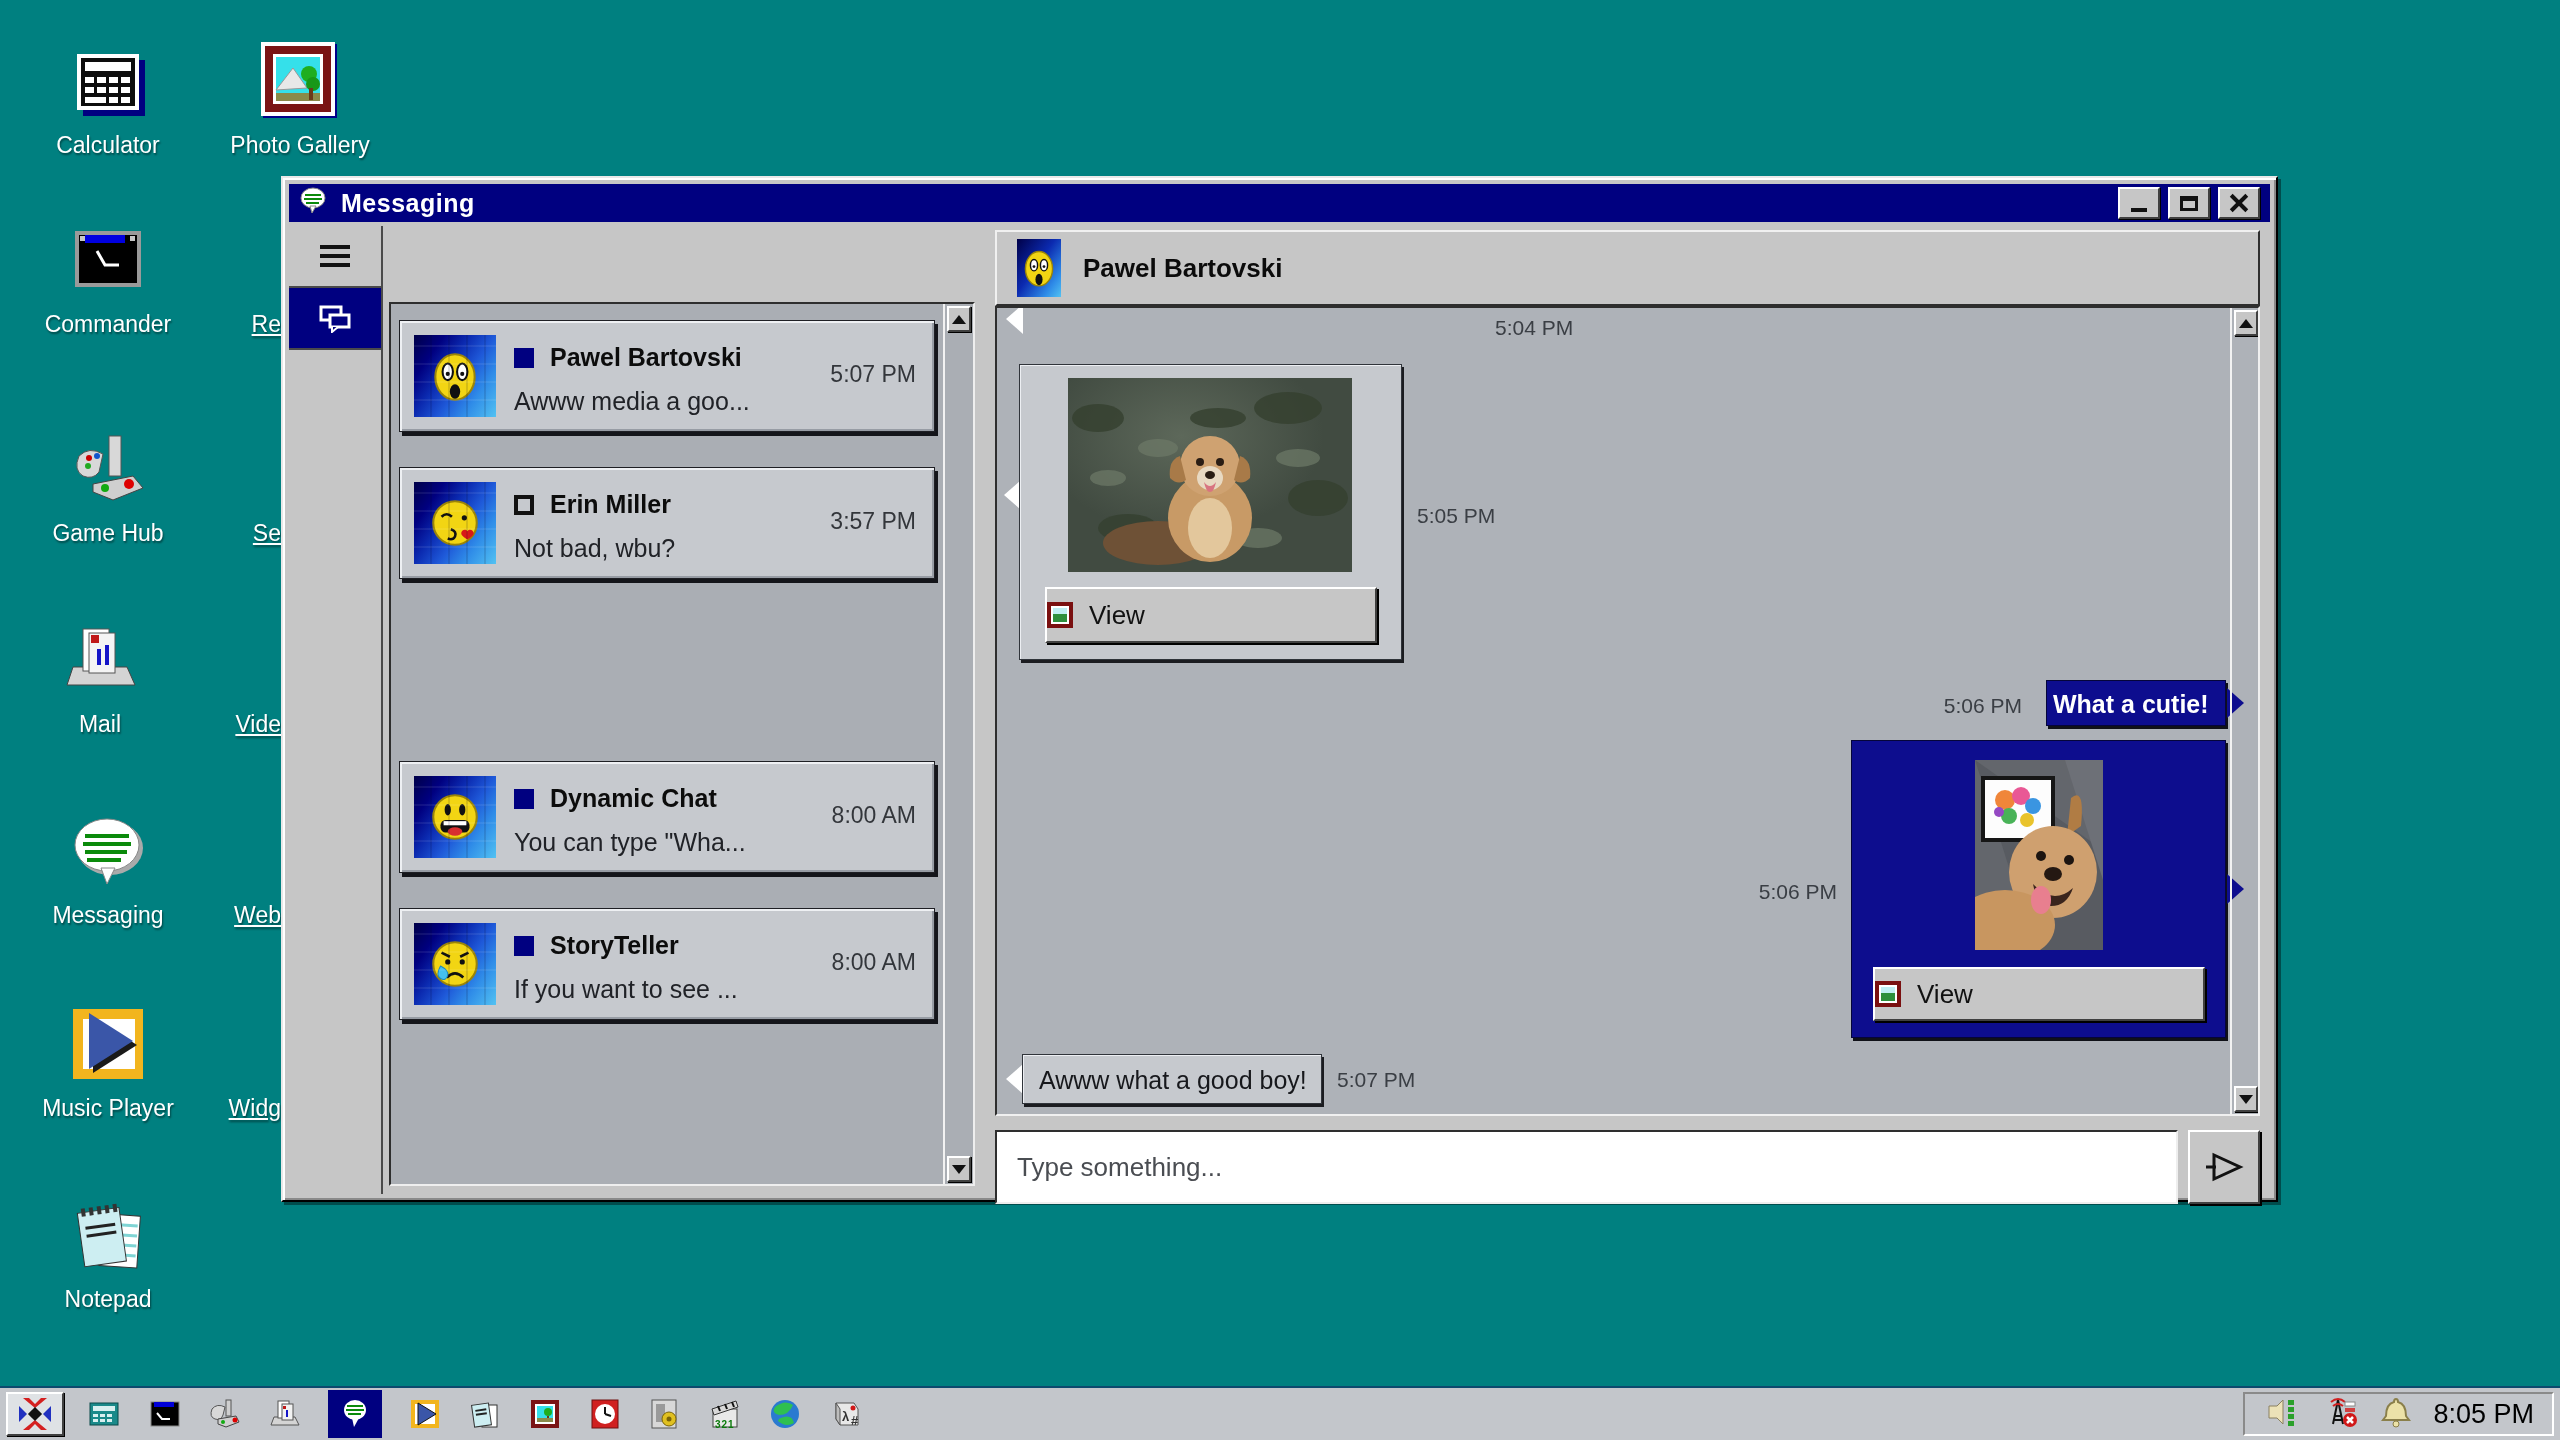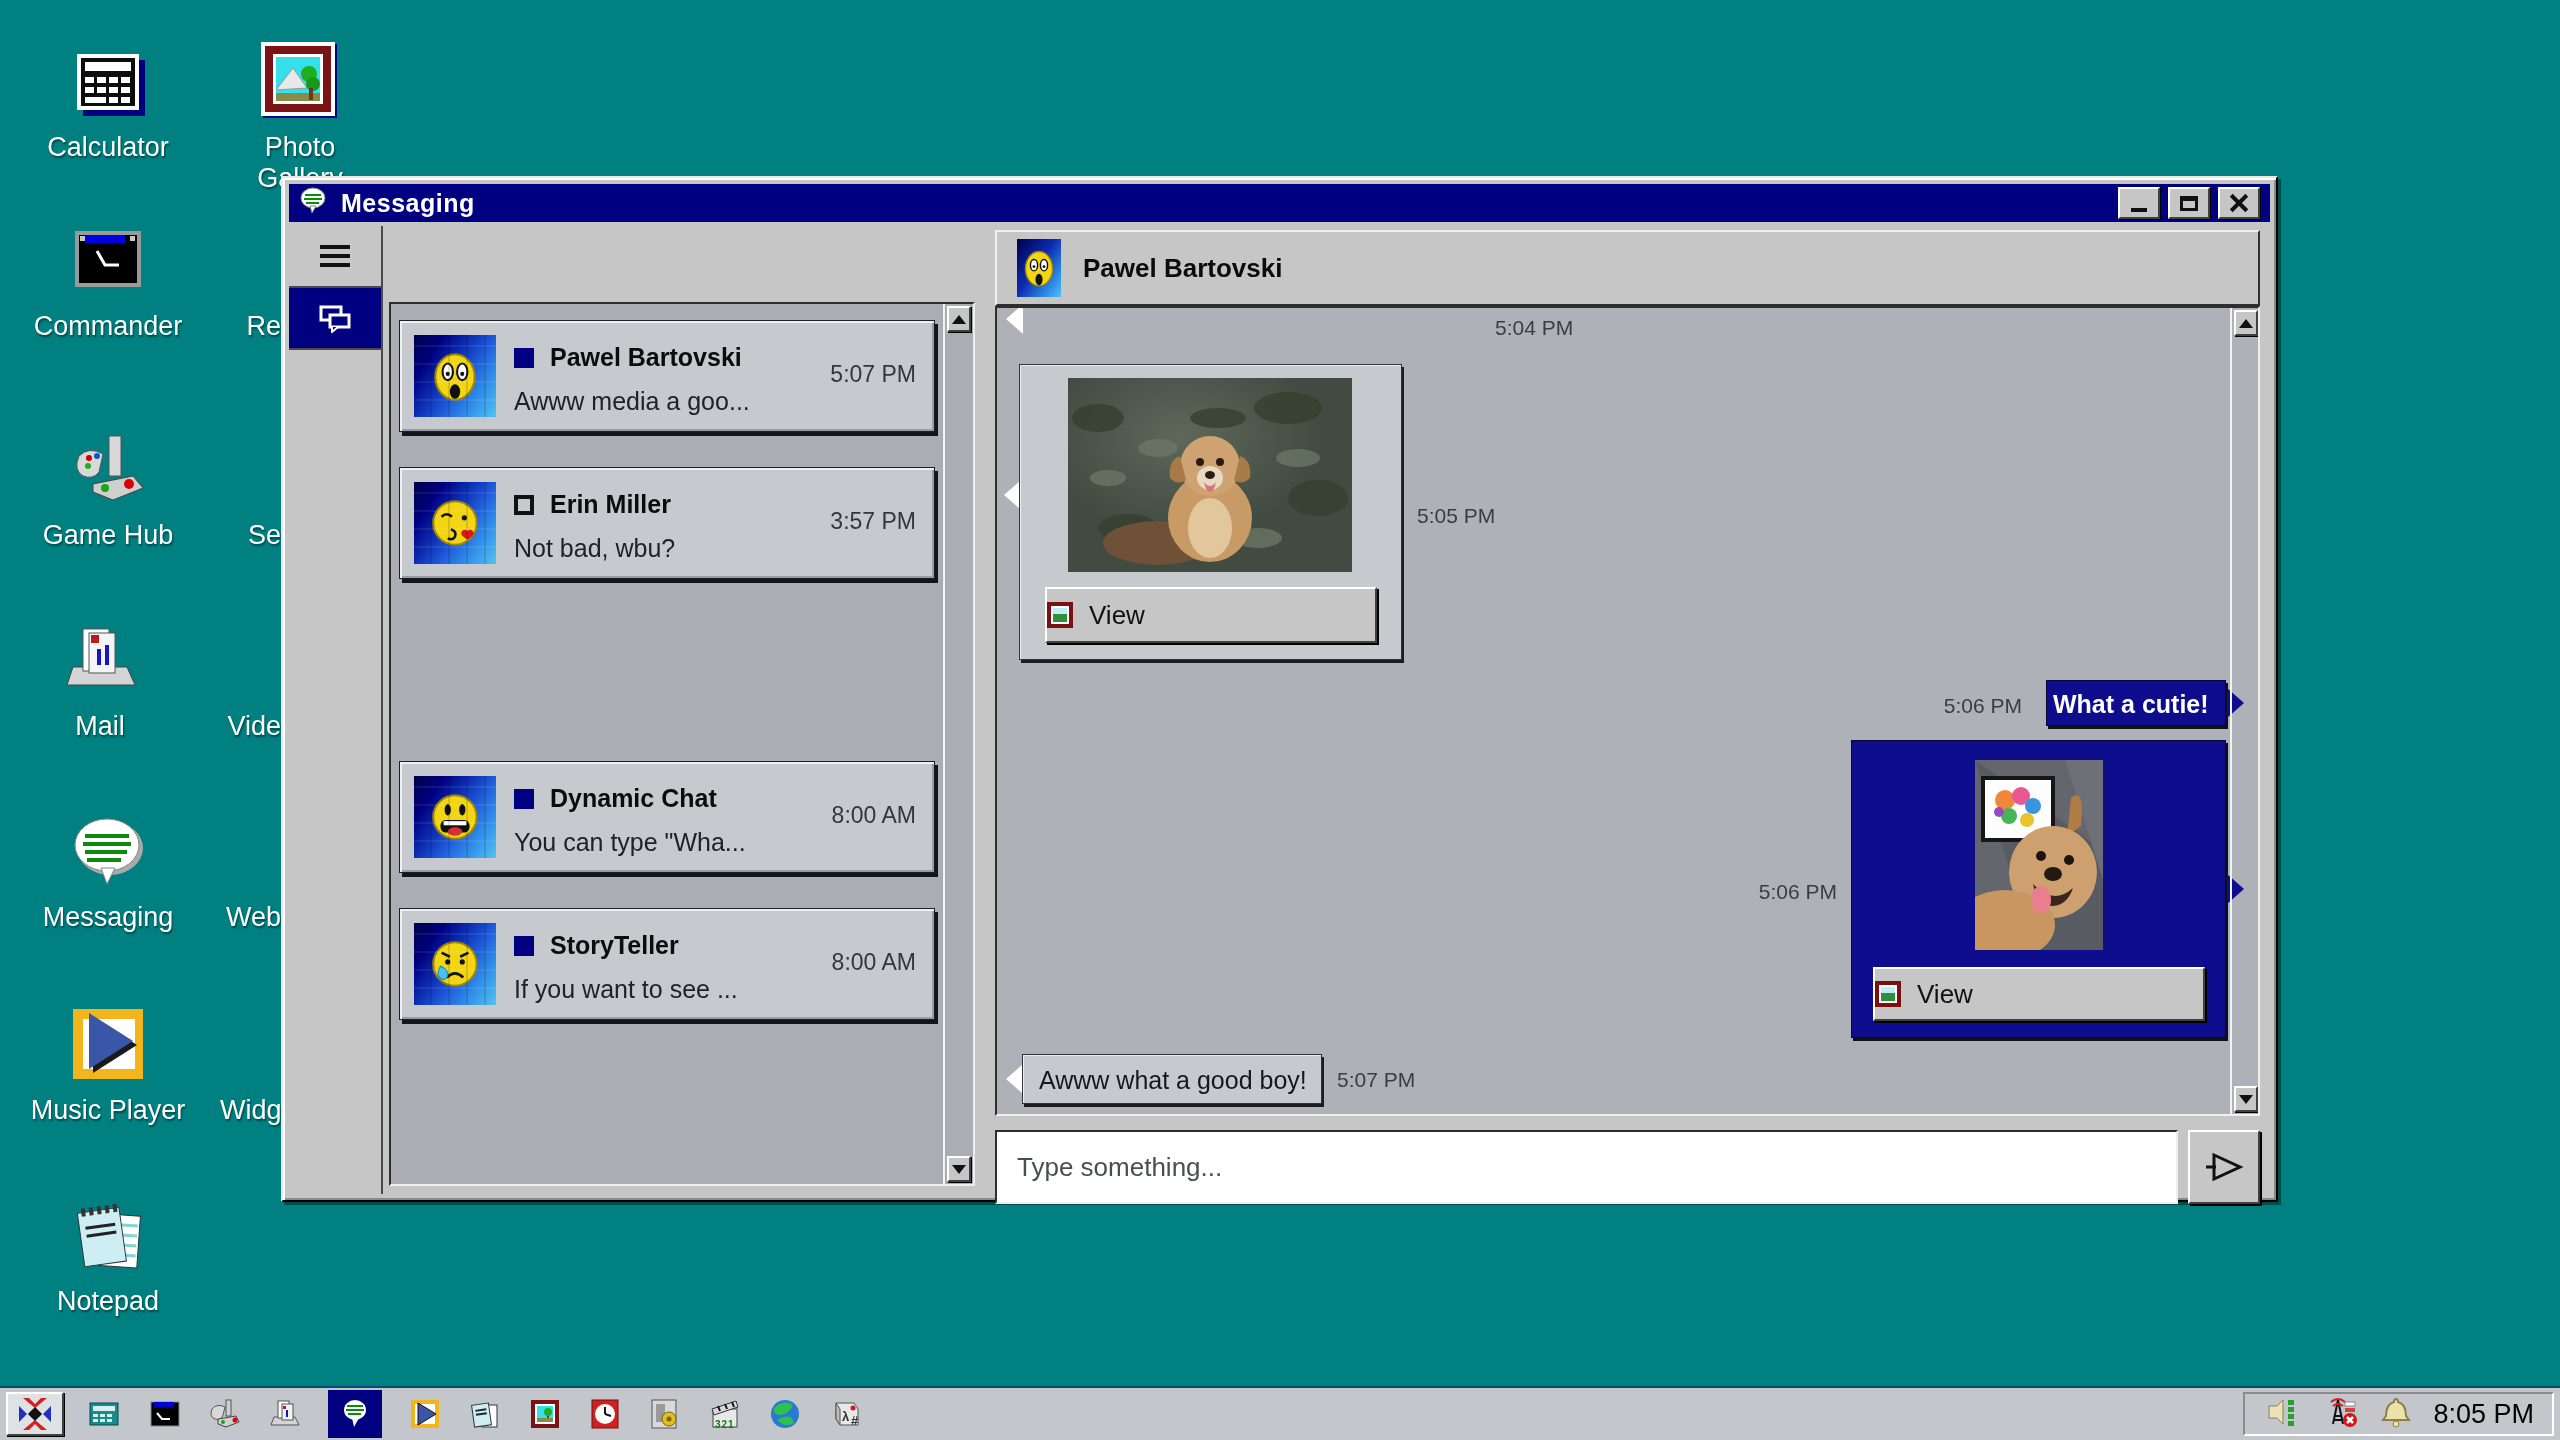--- a/index.html
+++ b/index.html
@@ -1,23 +1,23 @@
 <!DOCTYPE html>
 <html><head>
 <meta charset="utf-8">
 <style>
 *{margin:0;padding:0;box-sizing:border-box;}
 html,body{width:2560px;height:1440px;overflow:hidden;}
 body{background:#008080;font-family:"Liberation Sans",sans-serif;position:relative;}
 
 
-.dicon{position:absolute;width:160px;text-align:center;color:#fff;font-size:27px;
+.dicon{position:absolute;width:160px;text-align:center;color:#fff;font-size:23px;
   text-shadow:1px 2px 2px rgba(0,0,0,.45);}
 .dicon .art{width:82px;height:82px;margin:0 auto 10px;position:relative;}
-.dicon.frag .lbl{display:block;width:61px;text-align:right;}
+.dicon.frag .lbl{display:block;width:61px;text-align:right;text-decoration:underline;}
 
 
 .raised{background:#c6c6c6;border:2px solid;border-color:#ffffff #404040 #404040 #ffffff;}
 
 
 .window{position:absolute;left:281px;top:176px;width:1997px;height:1026px;background:#c6c6c6;
   border:2px solid;border-color:#e8e8e8 #000 #000 #e8e8e8;
   box-shadow:inset 2px 2px 0 #fff,inset -2px -2px 0 #8a8a8a,3px 3px 0 rgba(0,0,0,.4);}
 .titlebar{position:absolute;left:6px;top:6px;right:6px;height:38px;background:#000080;
   display:flex;align-items:center;padding:0 10px;gap:12px;}

